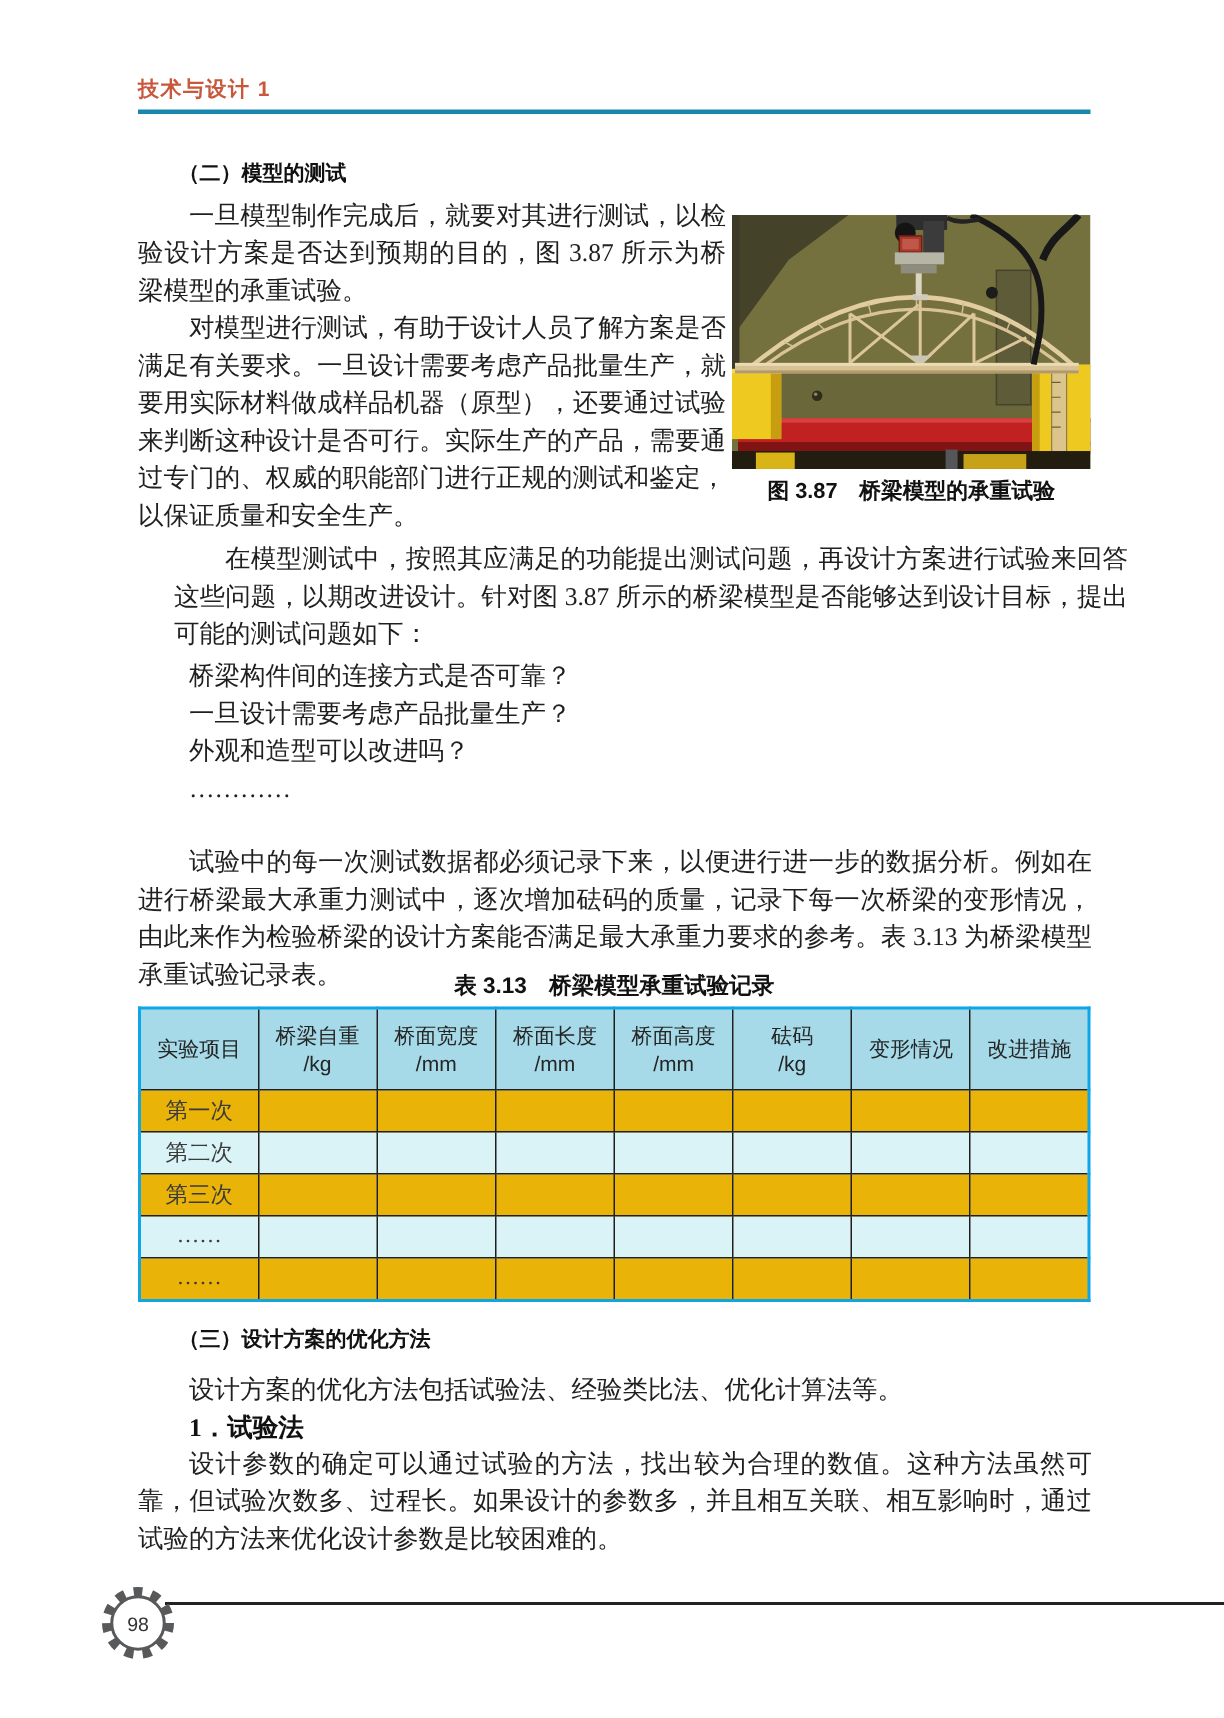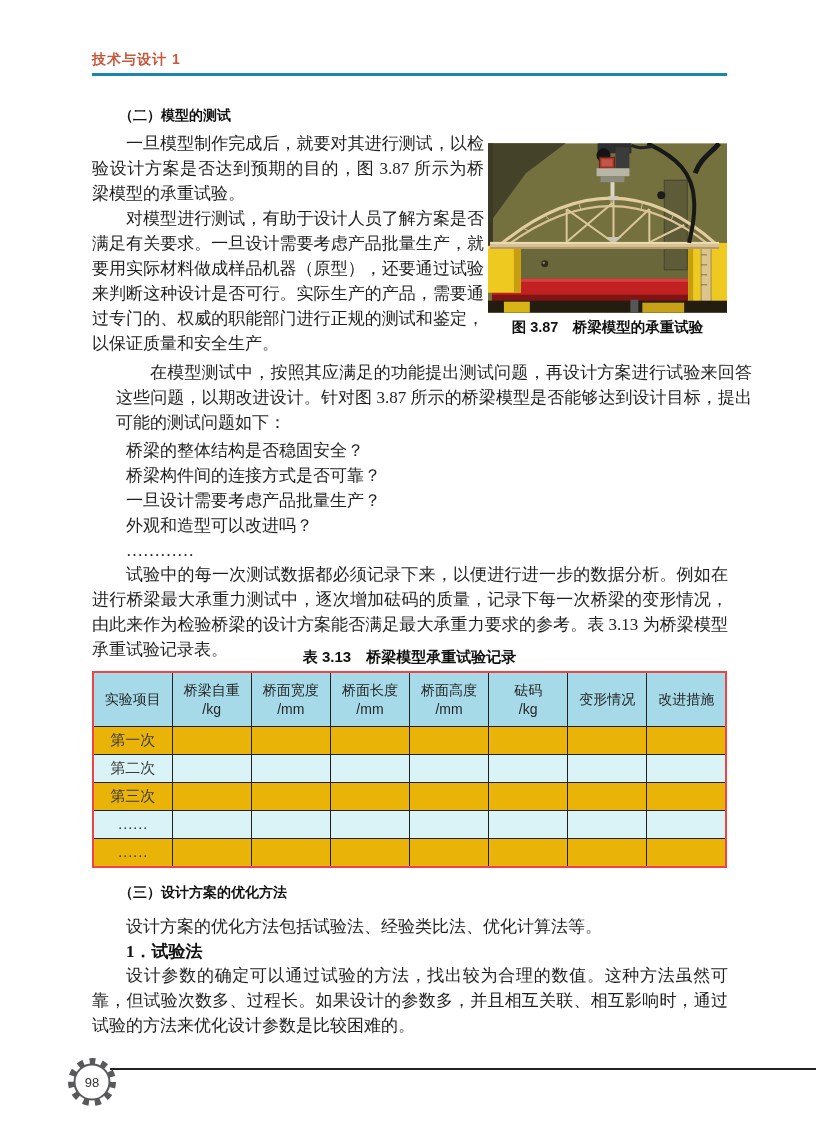--- a/index.html
+++ b/index.html
@@ -46,21 +46,21 @@
   .para4 { position:absolute; left:92px; top:562px; width:636px; }
 
   .table-title {
     position:absolute; left:92px; top:648px; width:635px; text-align:center;
     font-family:"Liberation Sans","DejaVu Sans",sans-serif;
     font-size:15px; font-weight:bold; color:#111;
   }
   .record-table {
     position:absolute; left:92px; top:671px; width:635px;
     border-collapse:collapse; table-layout:fixed;
-    border:2px solid #ef4444;
+    border:2px solid #0ea5e9;
   }
   .record-table th, .record-table td { border:1px solid #1f1f1f; padding:0; }
   .record-table thead th {
     background:#a6dae8; height:53px;
     font-family:"Liberation Sans","DejaVu Sans",sans-serif;
     font-size:14px; font-weight:normal; color:#252525; text-align:center;
   }
   .record-table thead .hline { display:block; line-height:19px; }
   .record-table tbody td { height:27px; }
   .record-table tbody tr.row-gray  { background:#eab308; }
@@ -173,21 +173,20 @@
       <path d="M144,2 C152,6 158,4 166,3" stroke="#222222" stroke-width="3" fill="none"></path>
     </svg>
     <div class="fig-caption">图 3.87　桥梁模型的承重试验</div>
   </div>
 
   <div class="para3 body-text">
     <p>在模型测试中，按照其应满足的功能提出测试问题，再设计方案进行试验来回答这些问题，以期改进设计。针对图 3.87 所示的桥梁模型是否能够达到设计目标，提出可能的测试问题如下：</p>
   </div>
 
   <div class="questions">
-    <div>桥梁的整体结构是否稳固安全？</div>
     <div>桥梁构件间的连接方式是否可靠？</div>
     <div>一旦设计需要考虑产品批量生产？</div>
     <div>外观和造型可以改进吗？</div>
     <div>…………</div>
   </div>
 
   <div class="para4 body-text">
     <p>试验中的每一次测试数据都必须记录下来，以便进行进一步的数据分析。例如在进行桥梁最大承重力测试中，逐次增加砝码的质量，记录下每一次桥梁的变形情况，由此来作为检验桥梁的设计方案能否满足最大承重力要求的参考。表 3.13 为桥梁模型承重试验记录表。</p>
   </div>
 

